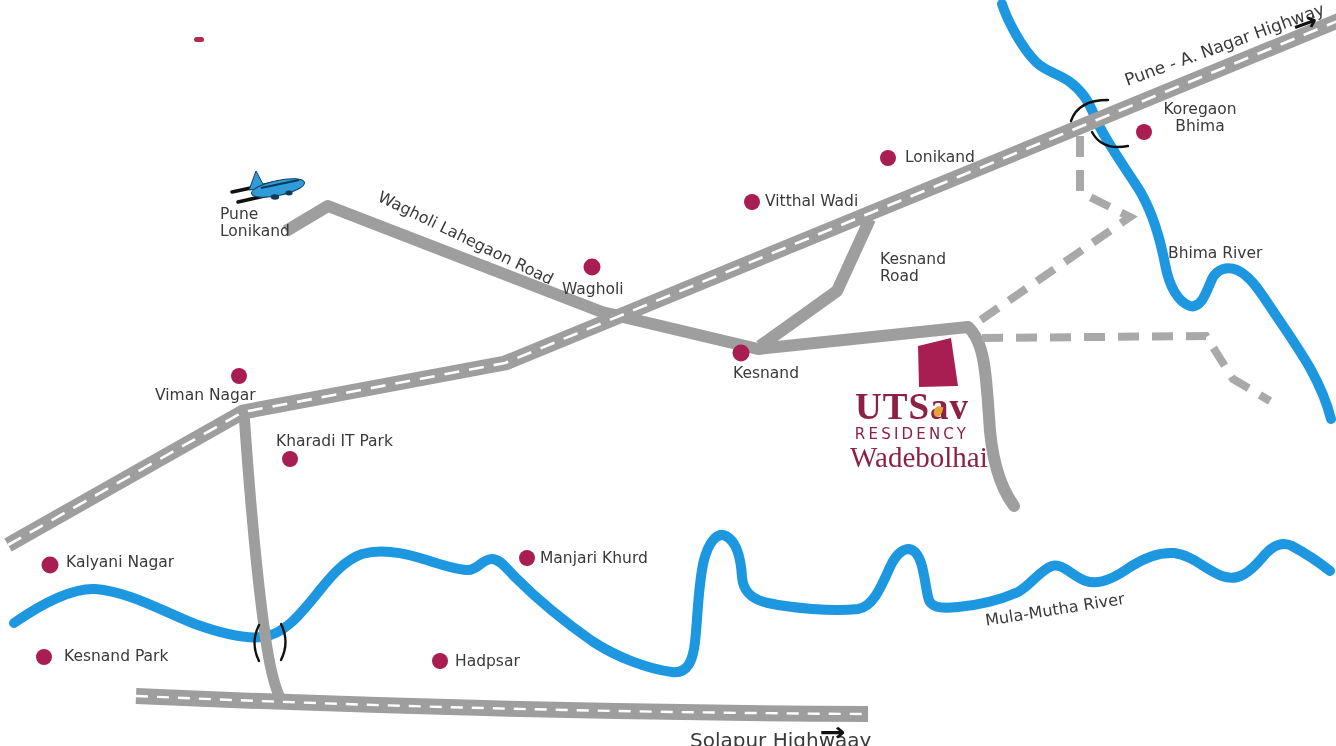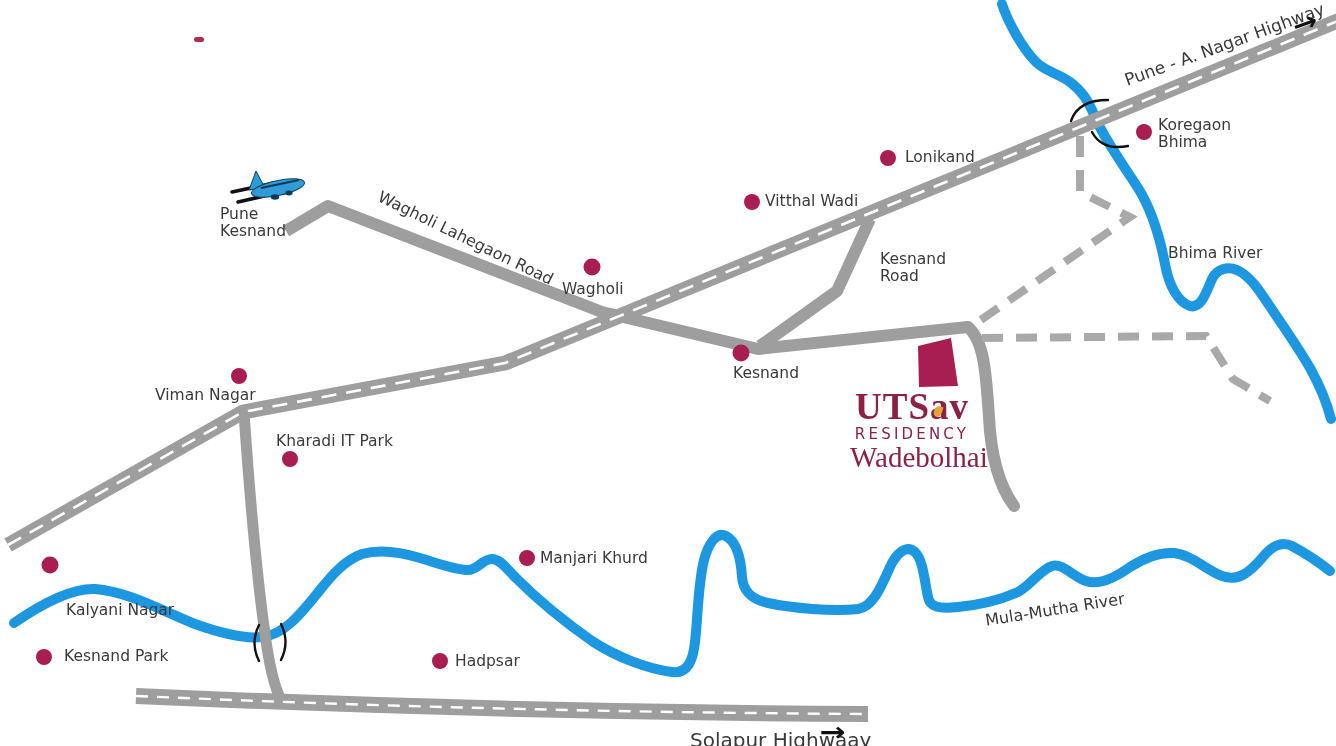--- a/index.html
+++ b/index.html
@@ -86,30 +86,30 @@
       <path d="M 33 18 L 71 10" stroke="#0d3a57" stroke-width="2.2"></path>
       <ellipse cx="47" cy="27" rx="4.2" ry="2.8" fill="#0d3a57"></ellipse>
       <ellipse cx="61" cy="23" rx="3.6" ry="2.4" fill="#0d3a57"></ellipse>
     </g>
 
     <rect x="194" y="37" width="10" height="5" rx="2.5" fill="#b12a50"></rect>
   </svg>
 
   <div class="lbl" style="left:155px;top:387px;">Viman Nagar</div>
   <div class="lbl" style="left:276px;top:433px;">Kharadi IT Park</div>
-  <div class="lbl" style="left:66px;top:554px;margin-top:48px;">Kalyani Nagar</div>
+  <div class="lbl" style="left:66px;top:554px;">Kalyani Nagar</div>
   <div class="lbl" style="left:64px;top:648px;">Kesnand Park</div>
   <div class="lbl" style="left:562px;top:281px;">Wagholi</div>
   <div class="lbl" style="left:765px;top:193px;text-align:right;">Vitthal Wadi</div>
   <div class="lbl" style="left:905px;top:149px;">Lonikand</div>
-  <div class="lbl wrap2" style="left:1158px;top:117px;width:84px;">Koregaon Bhima</div>
+  <div class="lbl wrap2" style="left:1158px;top:101px;width:84px;text-align:center;">Koregaon Bhima</div>
   <div class="lbl" style="left:733px;top:365px;">Kesnand</div>
   <div class="lbl" style="left:540px;top:550px;">Manjari Khurd</div>
   <div class="lbl" style="left:455px;top:653px;">Hadpsar</div>
-  <div class="lbl wrap2" style="left:220px;top:206px;width:60px;">Pune Kesnand</div>
+  <div class="lbl wrap2" style="left:220px;top:206px;width:60px;">Pune Lonikand</div>
 
   <div class="lbl rot" style="left:1122px;top:72px;font-size:17px;transform:rotate(-20deg);">Pune - A. Nagar Highway</div>
   <div class="arrow" style="left:1294px;top:10px;transform:rotate(-20deg) scaleX(1.15);">→</div>
 
   <div class="lbl rot" style="left:383px;top:188px;font-size:16px;transform:rotate(26deg);">Wagholi Lahegaon Road</div>
 
   <div class="lbl wrap2" style="left:880px;top:251px;width:64px;">Kesnand Road</div>
 
   <div class="lbl" style="left:690px;top:729px;font-size:20px;">Solapur Highwaay</div>
   <div class="arrow" style="left:822px;top:719px;transform:scaleX(1.2);">→</div>

